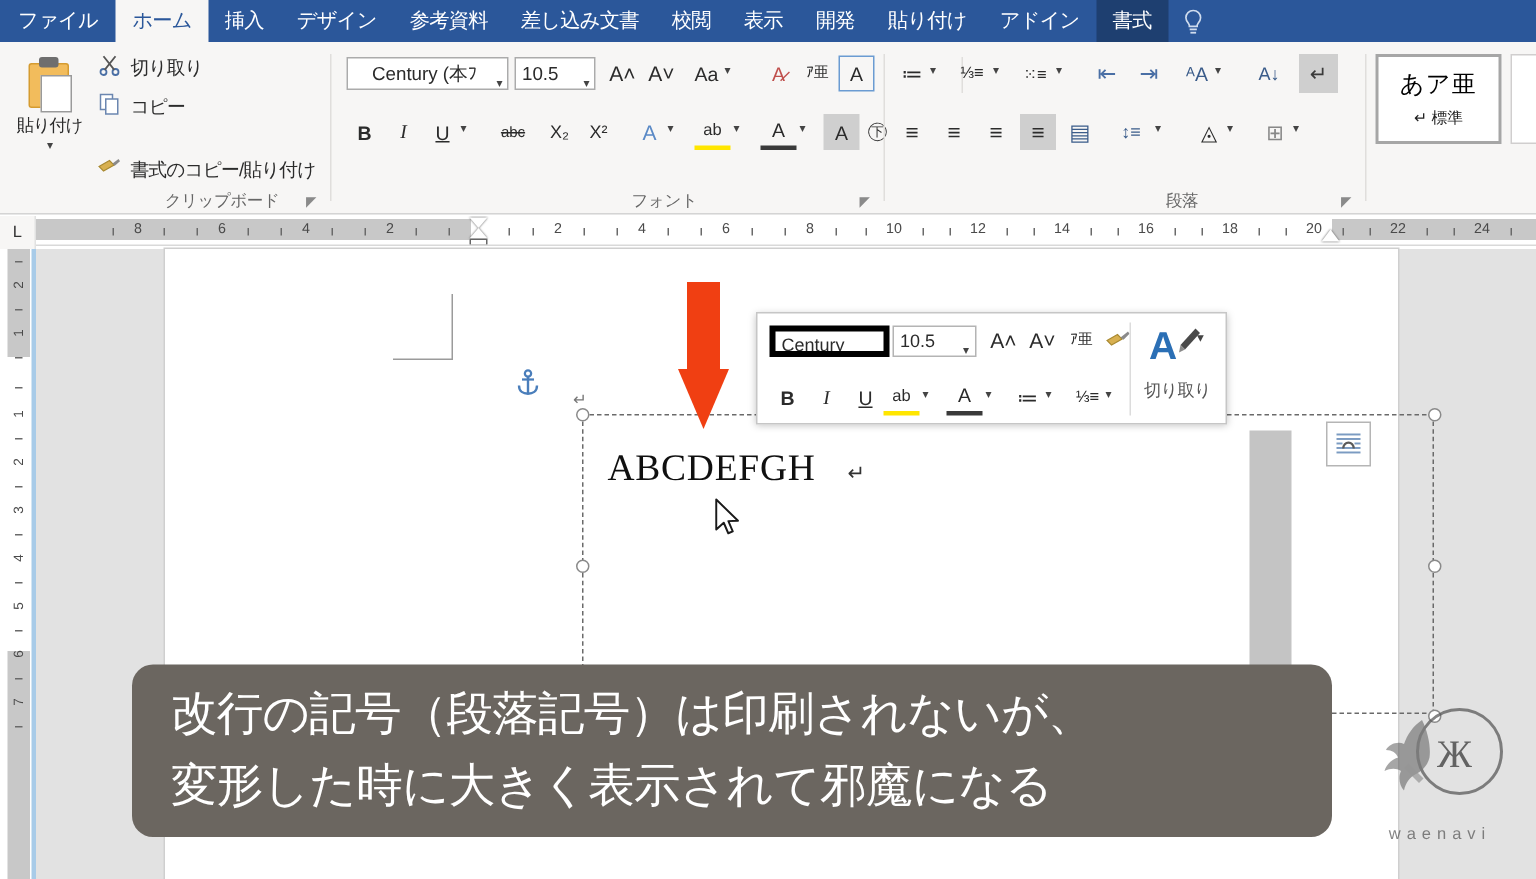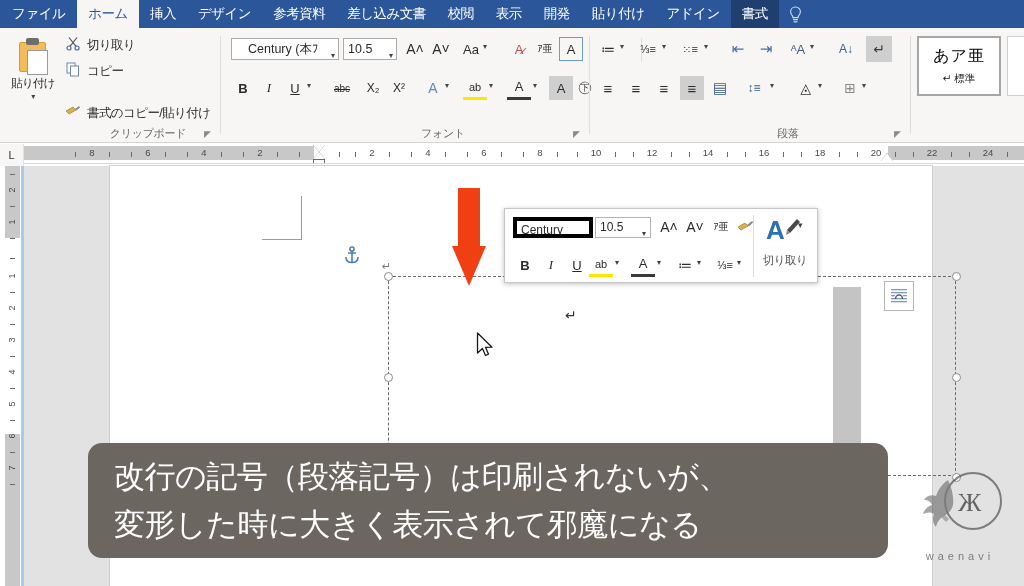--- a/index.html
+++ b/index.html
@@ -659,20 +659,23 @@
         <svg width="16" height="18" viewBox="0 0 16 18">
             <circle cx="8" cy="3" r="2.1" fill="none" stroke="#4a7ebb" stroke-width="1.5"></circle>
             <path d="M8 5.2 V16" stroke="#4a7ebb" stroke-width="1.6"></path>
             <path d="M4 7 H12" stroke="#4a7ebb" stroke-width="1.5"></path>
             <path d="M2 11 c0 4 3 5.5 6 5.5 s6-1.5 6-5.5" fill="none" stroke="#4a7ebb" stroke-width="1.6"></path>
           </svg>
       </div>
       <div class="pilcrow-small">↵</div>
 
       <div class="shape">
+        <div class="shape-text">
+          <span>ABCDEFGH</span>
+        </div>
         <div class="pilcrow-big"></div>
         <div class="pilcrow-mark">
           <span>↵</span>
         </div>
         <div class="handle" style="left:-5px;top:-5px"></div>
         <div class="handle" style="left:-5px;top:95.5px"></div>
         <div class="handle" style="left:-5px;top:196px"></div>
         <div class="handle" style="left:563px;top:-5px"></div>
         <div class="handle" style="left:563px;top:95.5px"></div>
         <div class="handle" style="left:563px;top:196px"></div>

